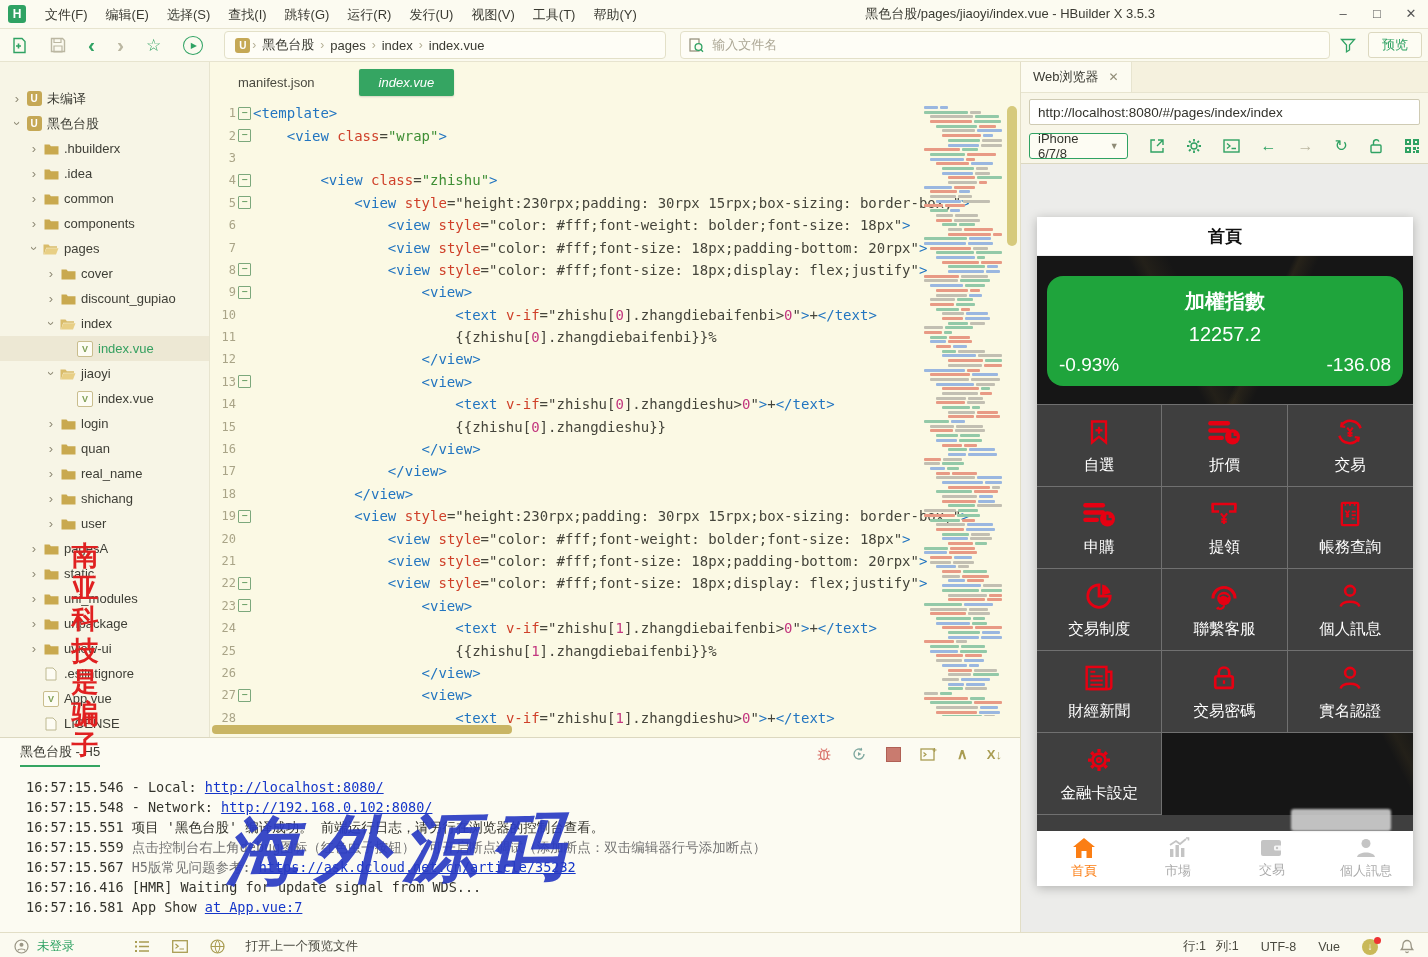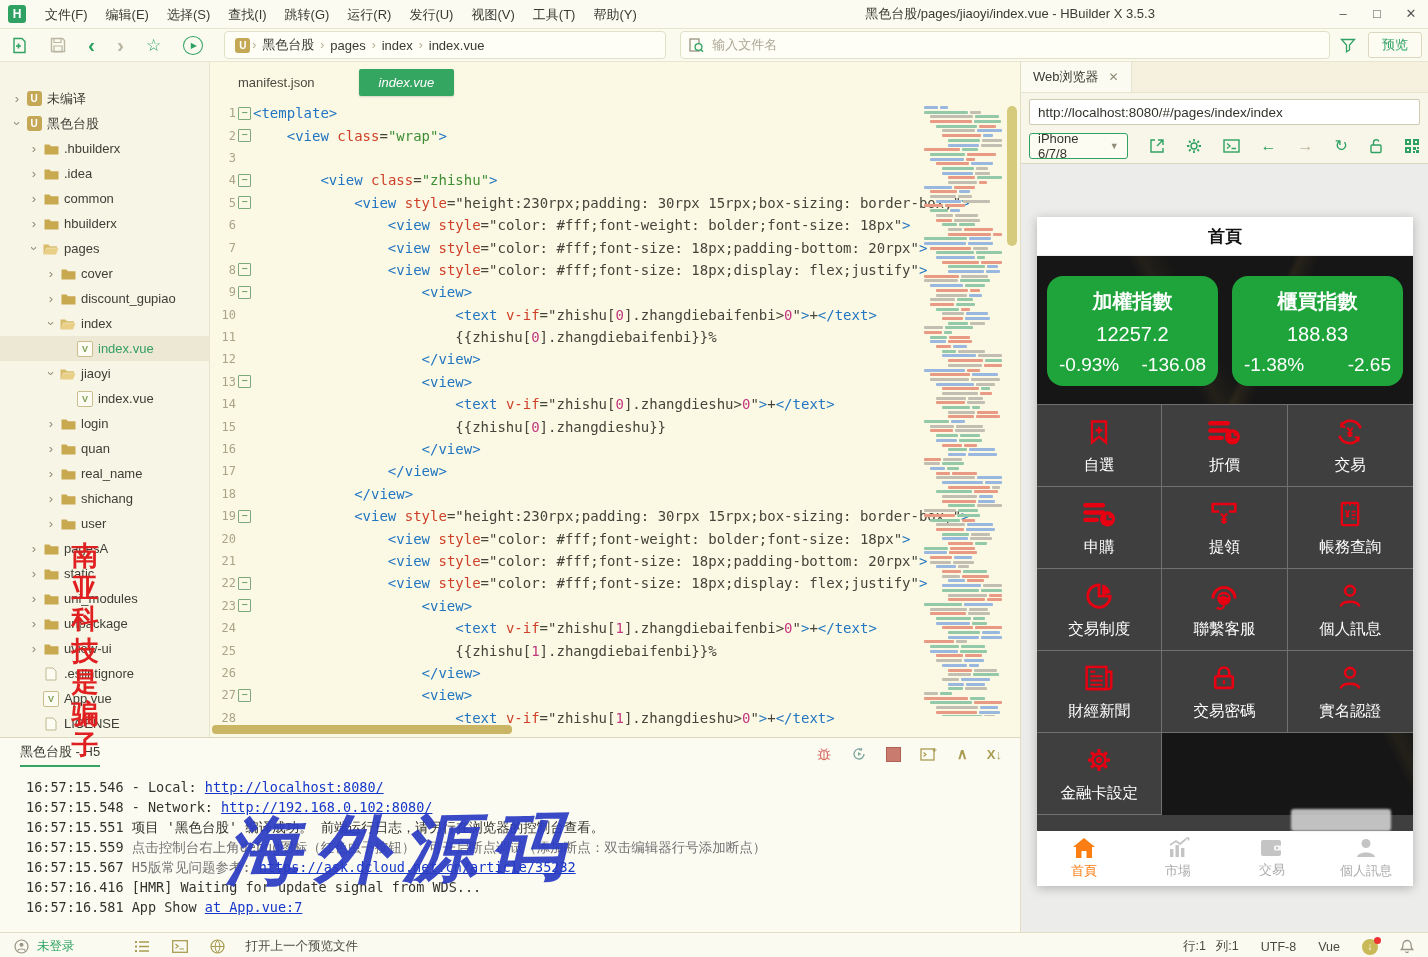--- a/index.html
+++ b/index.html
@@ -256,21 +256,21 @@
             </span>
             <span class="tlabel">common</span>
           </div>
           <div class="trow" style="padding-left:27px">
             <span class="arr">›</span>
             <span class="ticn">
               <svg width="15" height="12" viewBox="0 0 15 12">
                 <path d="M0.5 1.5h5l1.4 1.7h7.6v8.3H.5z" fill="#C9A94F"></path>
               </svg>
             </span>
-            <span class="tlabel">hbuilderx</span>
+            <span class="tlabel">components</span>
           </div>
           <div class="trow" style="padding-left:27px">
             <span class="arr open">›</span>
             <span class="ticn">
               <svg width="16" height="12" viewBox="0 0 16 12">
                 <path d="M0.5 1.5h5l1.4 1.7h7.1v1.6H3.2L1 11.5H.5z" fill="#D9BC6A"></path>
                 <path d="M3.4 5.2h12.1L13 11.5H1z" fill="#E8CF85"></path>
               </svg>
             </span>
             <span class="tlabel">pages</span>
@@ -1112,28 +1112,20 @@
             <span>首頁</span>
           </div>
         <div id="pdark">
           <div id="cards">
               <div class="card">
                 <div class="ctitle">加權指數</div>
                 <div class="cvalue">12257.2</div>
                 <div class="crow">
                   <span>-0.93%</span>
                   <span>-136.08</span>
-                </div>
-              </div>
-              <div class="card">
-                <div class="ctitle">櫃買指數</div>
-                <div class="cvalue">188.83</div>
-                <div class="crow">
-                  <span>-1.38%</span>
-                  <span>-2.65</span>
                 </div>
               </div>
             </div>
           <div id="grid">
               <div class="gcell">
                 <span class="gic">
                   <svg width="28" height="30" viewBox="0 0 24 24" fill="none" stroke="currentColor" stroke-width="2">
                     <path d="M6 3h12v18l-6-5-6 5z"></path>
                     <path d="M12 7.5v6M9 10.5h6"></path>
                   </svg>

